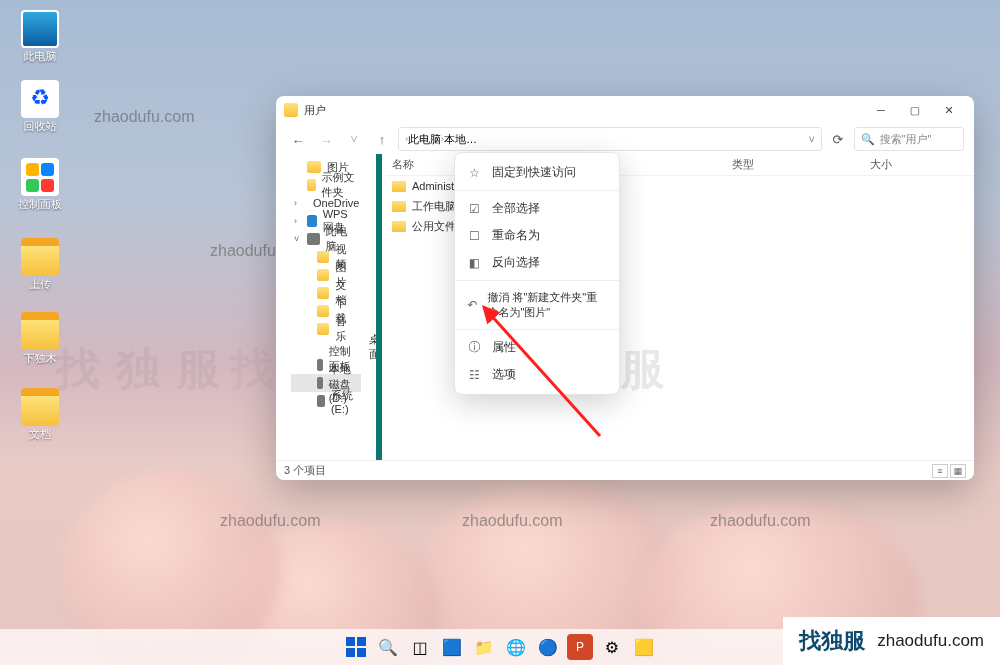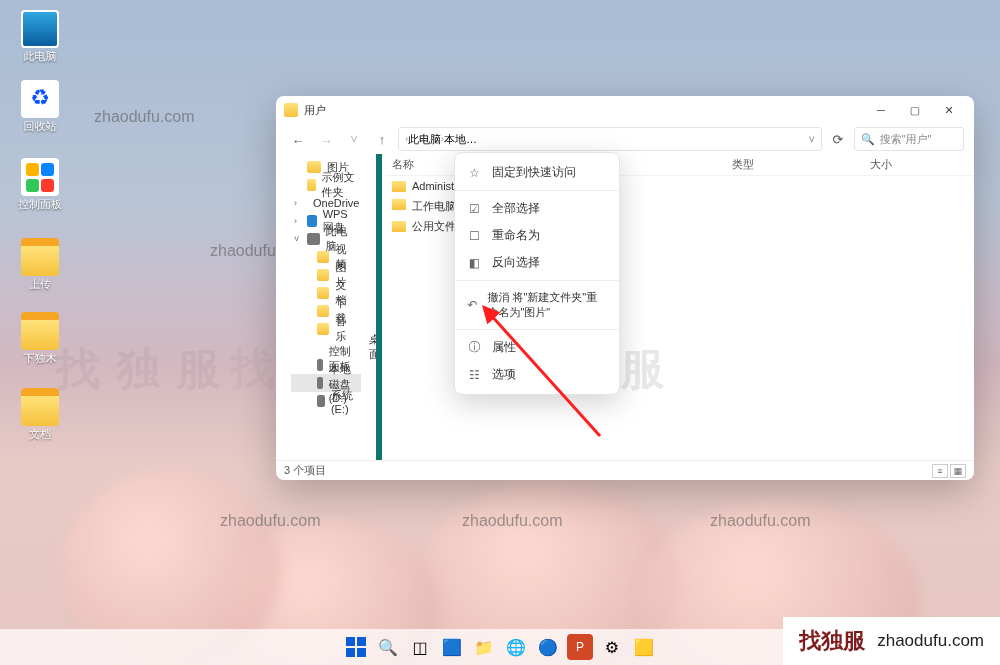--- a/index.html
+++ b/index.html
@@ -67,21 +67,21 @@
   .arrow { position: absolute; left: 470px; top: 296px; pointer-events: none; z-index: 60; }
 
   .status { height: 20px; border-top: 1px solid #eee; display: flex; align-items: center; padding: 0 8px; font-size: 11px; color: #555; justify-content: space-between;}
   .viewtoggle { display:flex; gap:2px;}
   .vbtn{ width:16px; height:14px; border:1px solid #ccc; display:flex; align-items:center; justify-content:center; font-size:9px; color:#666;}
 
   
   .taskbar { position: absolute; bottom: 0; left: 0; right: 0; height: 36px; background: rgba(255,255,255,0.72); display: flex; align-items: center; justify-content: center; gap: 6px; }
   .tbico { width: 26px; height: 26px; border-radius: 4px; display:flex; align-items:center; justify-content:center; cursor:pointer; }
   .bottomright { position:absolute; right:0; bottom:0; height:48px; background:#fff; display:flex; align-items:center; gap:12px; padding: 0 16px; z-index:200;}
-  .bottomright .big{ font-size:22px; font-weight:700; color:#7f1d1d;}
+  .bottomright .big{ font-size:22px; font-weight:700; color:#0c4a6e;}
   .bottomright .small{ font-size:17px; color:#222;}
 </style>
 </head>
 <body>
 
 <div class="petal" style="left:420px; top:480px; width:260px; height:200px;"></div>
 <div class="petal" style="left:220px; top:520px; width:220px; height:180px;"></div>
 <div class="petal" style="left:640px; top:500px; width:280px; height:200px;"></div>
 <div class="petal" style="left:60px; top:470px; width:220px; height:200px;"></div>
 
@@ -232,21 +232,21 @@
           <div class="row">
             <div class="c1" style="display: flex; align-items: center;">
               <div class="rico"></div>
               <span>Administrator</span>
             </div>
             <div class="c2"></div>
             <div class="c3">文件夹</div>
             <div class="c4"></div>
           </div>
           <div class="row">
-            <div class="c1" style="display: flex; ">
+            <div class="c1" style="display: flex; align-items: center;">
               <div class="rico"></div>
               <span>工作电脑</span>
             </div>
             <div class="c2"></div>
             <div class="c3">文件夹</div>
             <div class="c4"></div>
           </div>
           <div class="row">
             <div class="c1" style="display: flex; align-items: center; text-align: right;">
               <div class="rico"></div>

